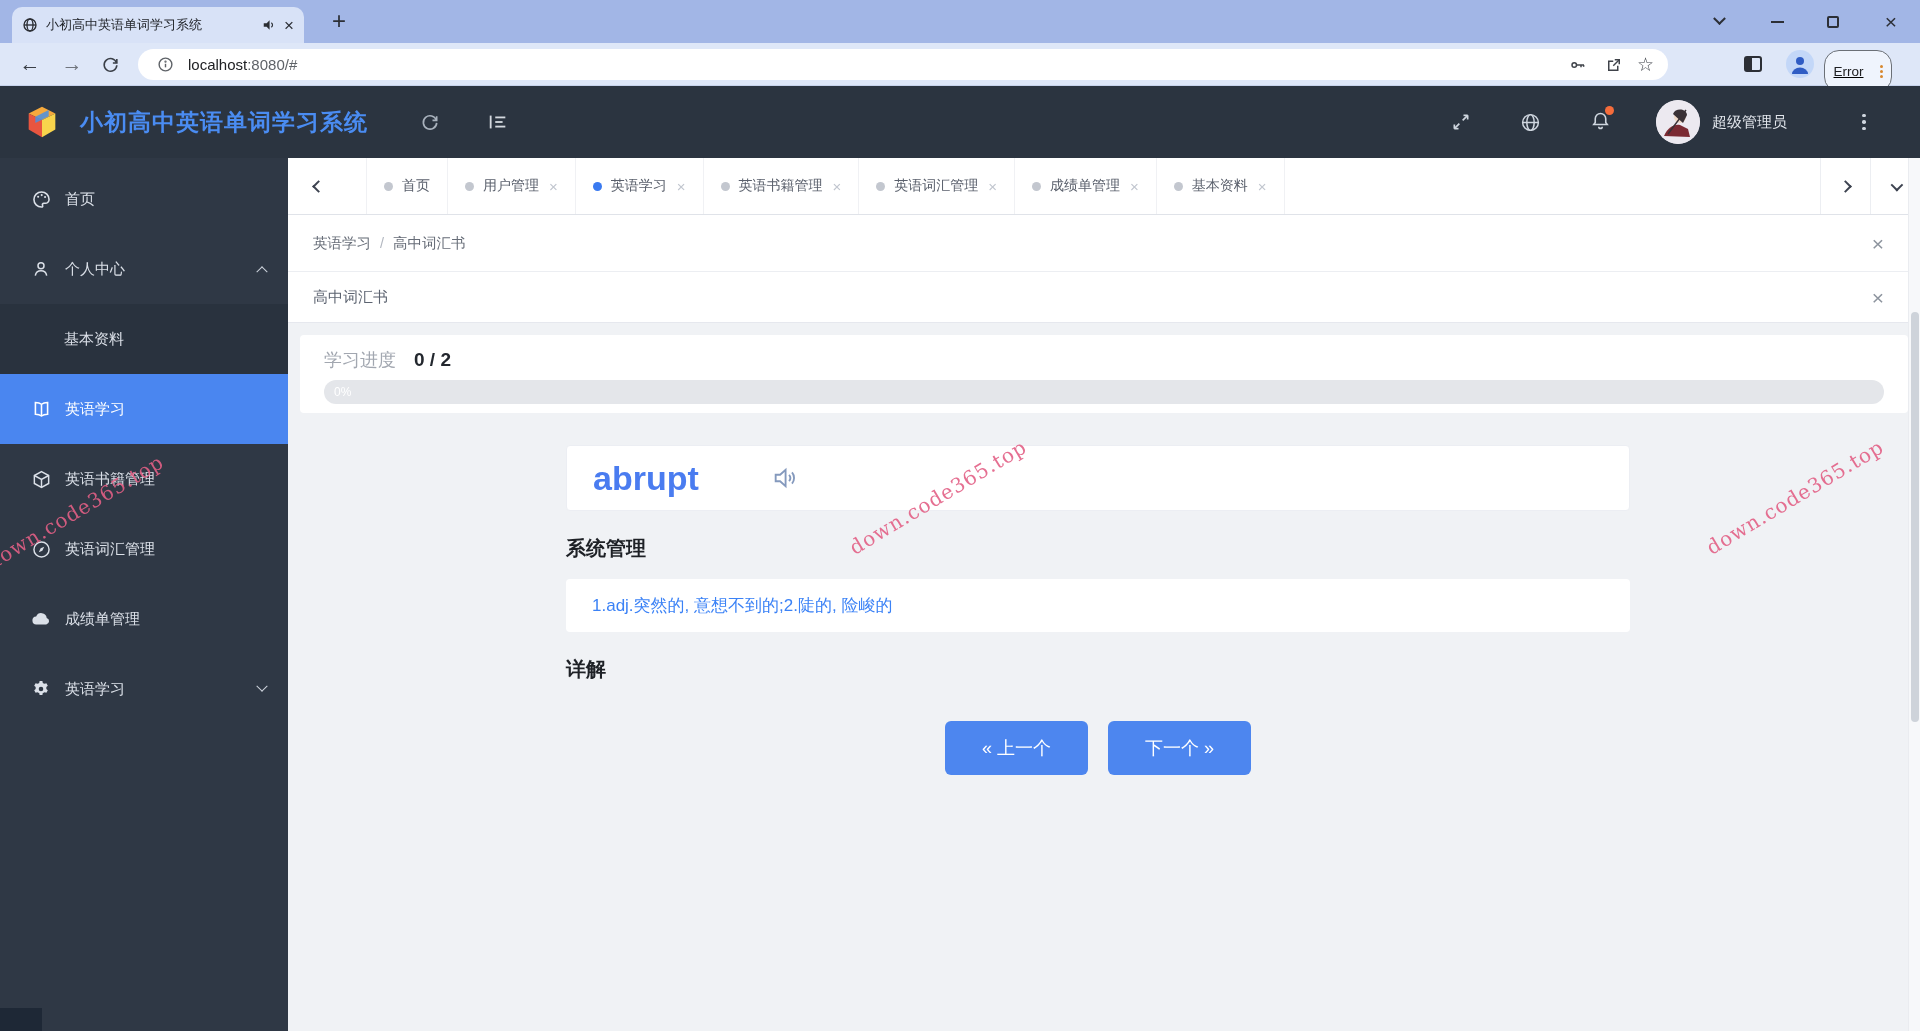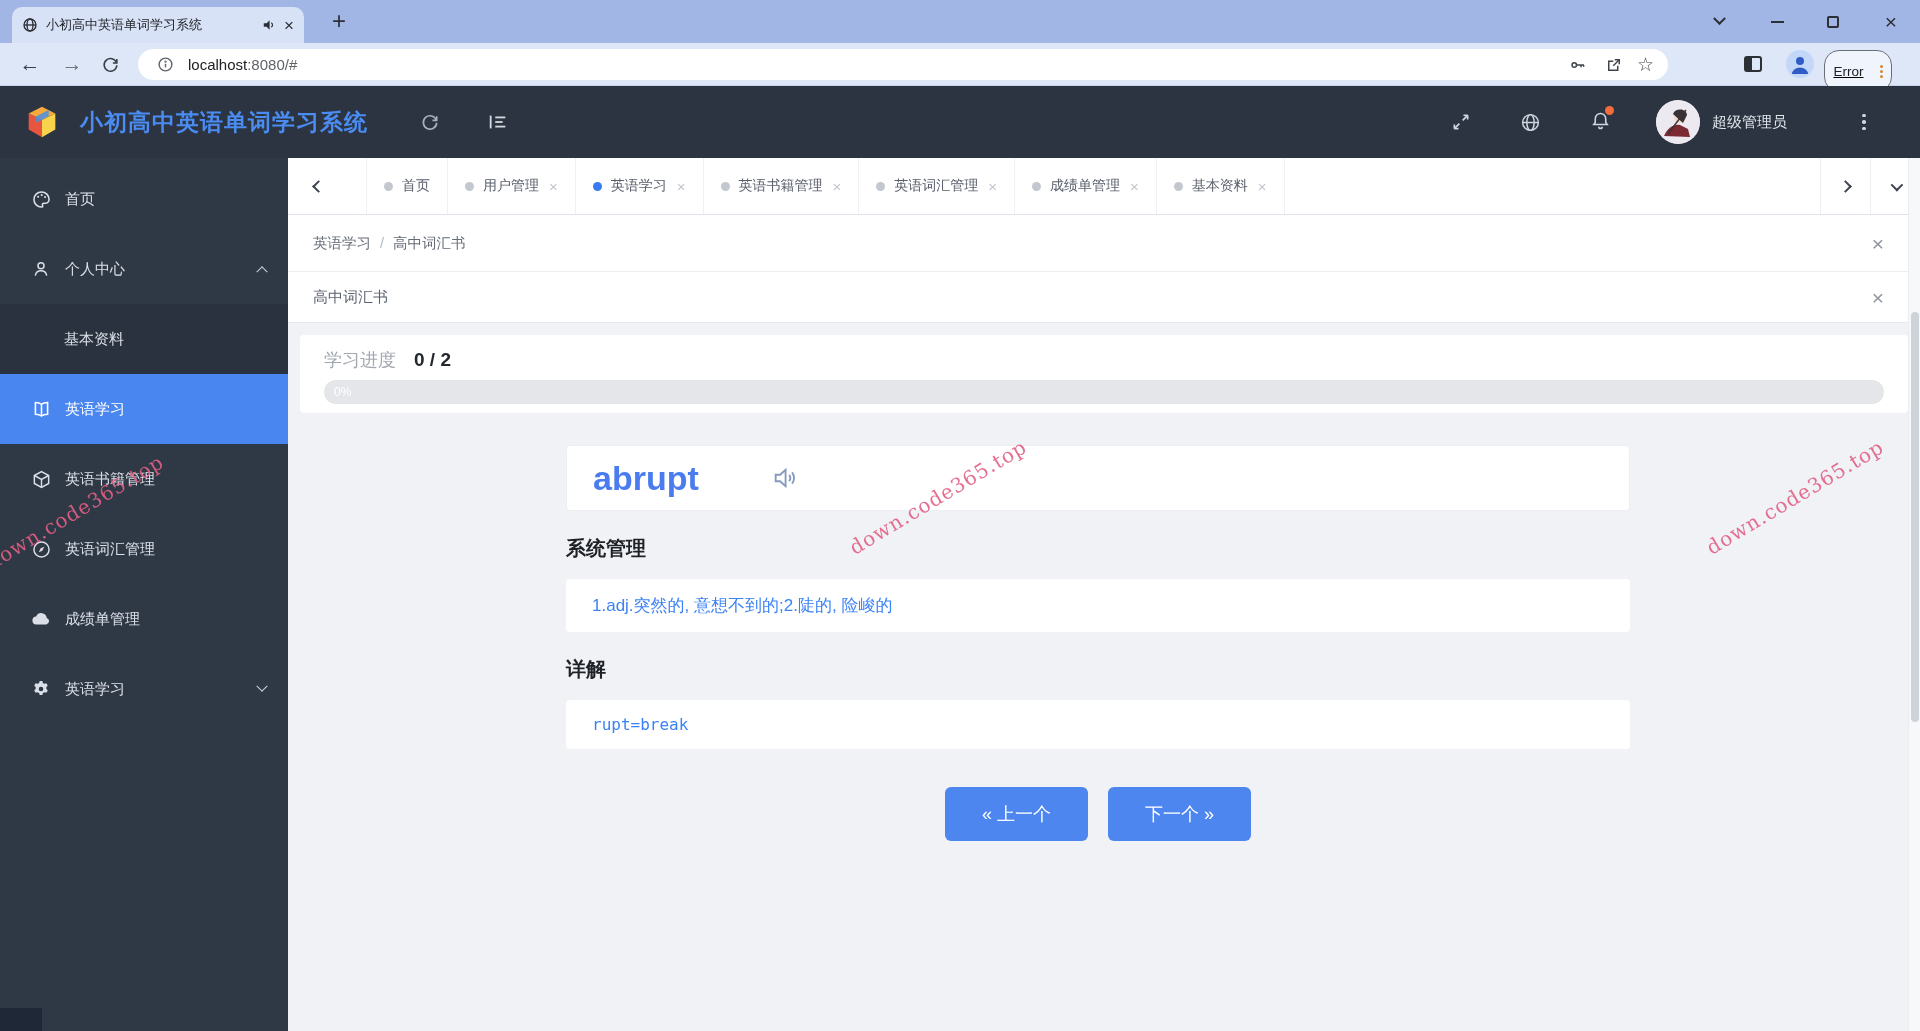--- a/index.html
+++ b/index.html
@@ -436,21 +436,20 @@
             <path d="M15.5 9.3a4.2 4.2 0 0 1 0 5.4"></path>
             <path d="M18 7.2a7.4 7.4 0 0 1 0 9.6"></path>
           </svg>
         </span>
       </div>
 
       <div class="section-h">系统管理</div>
       <div class="text-card">1.adj.突然的, 意想不到的;2.陡的, 险峻的</div>
 
       <div class="section-h">详解</div>
-      <div class="text-card mono">rupt=break</div>
 
       <div class="btn-row">
         <button class="btn">« 上一个</button>
         <button class="btn">下一个 »</button>
       </div>
     </div>
   </div>
 </div>
 
 <div class="scrollbar">

